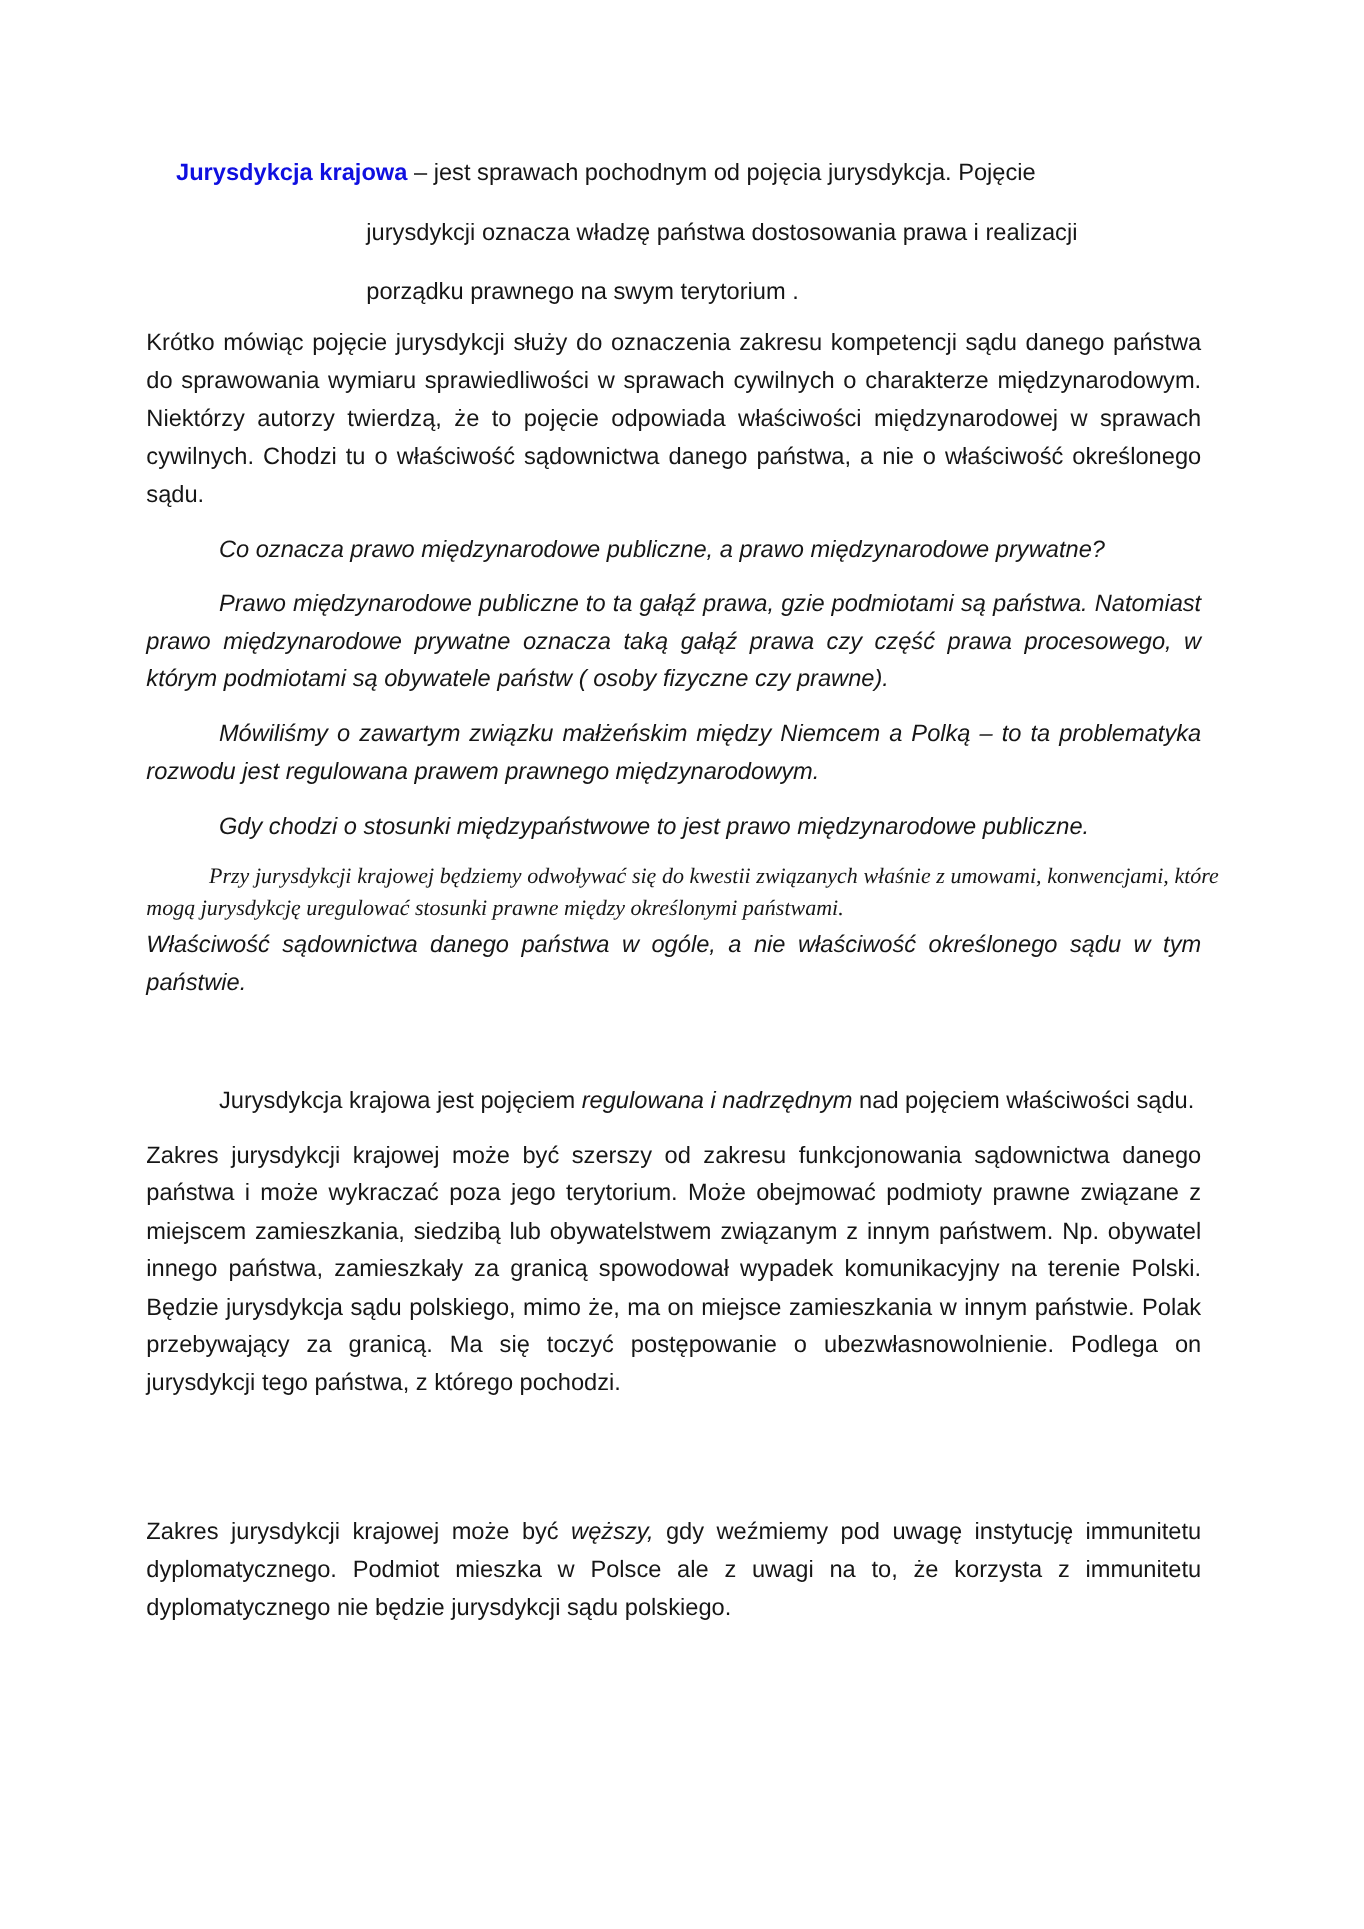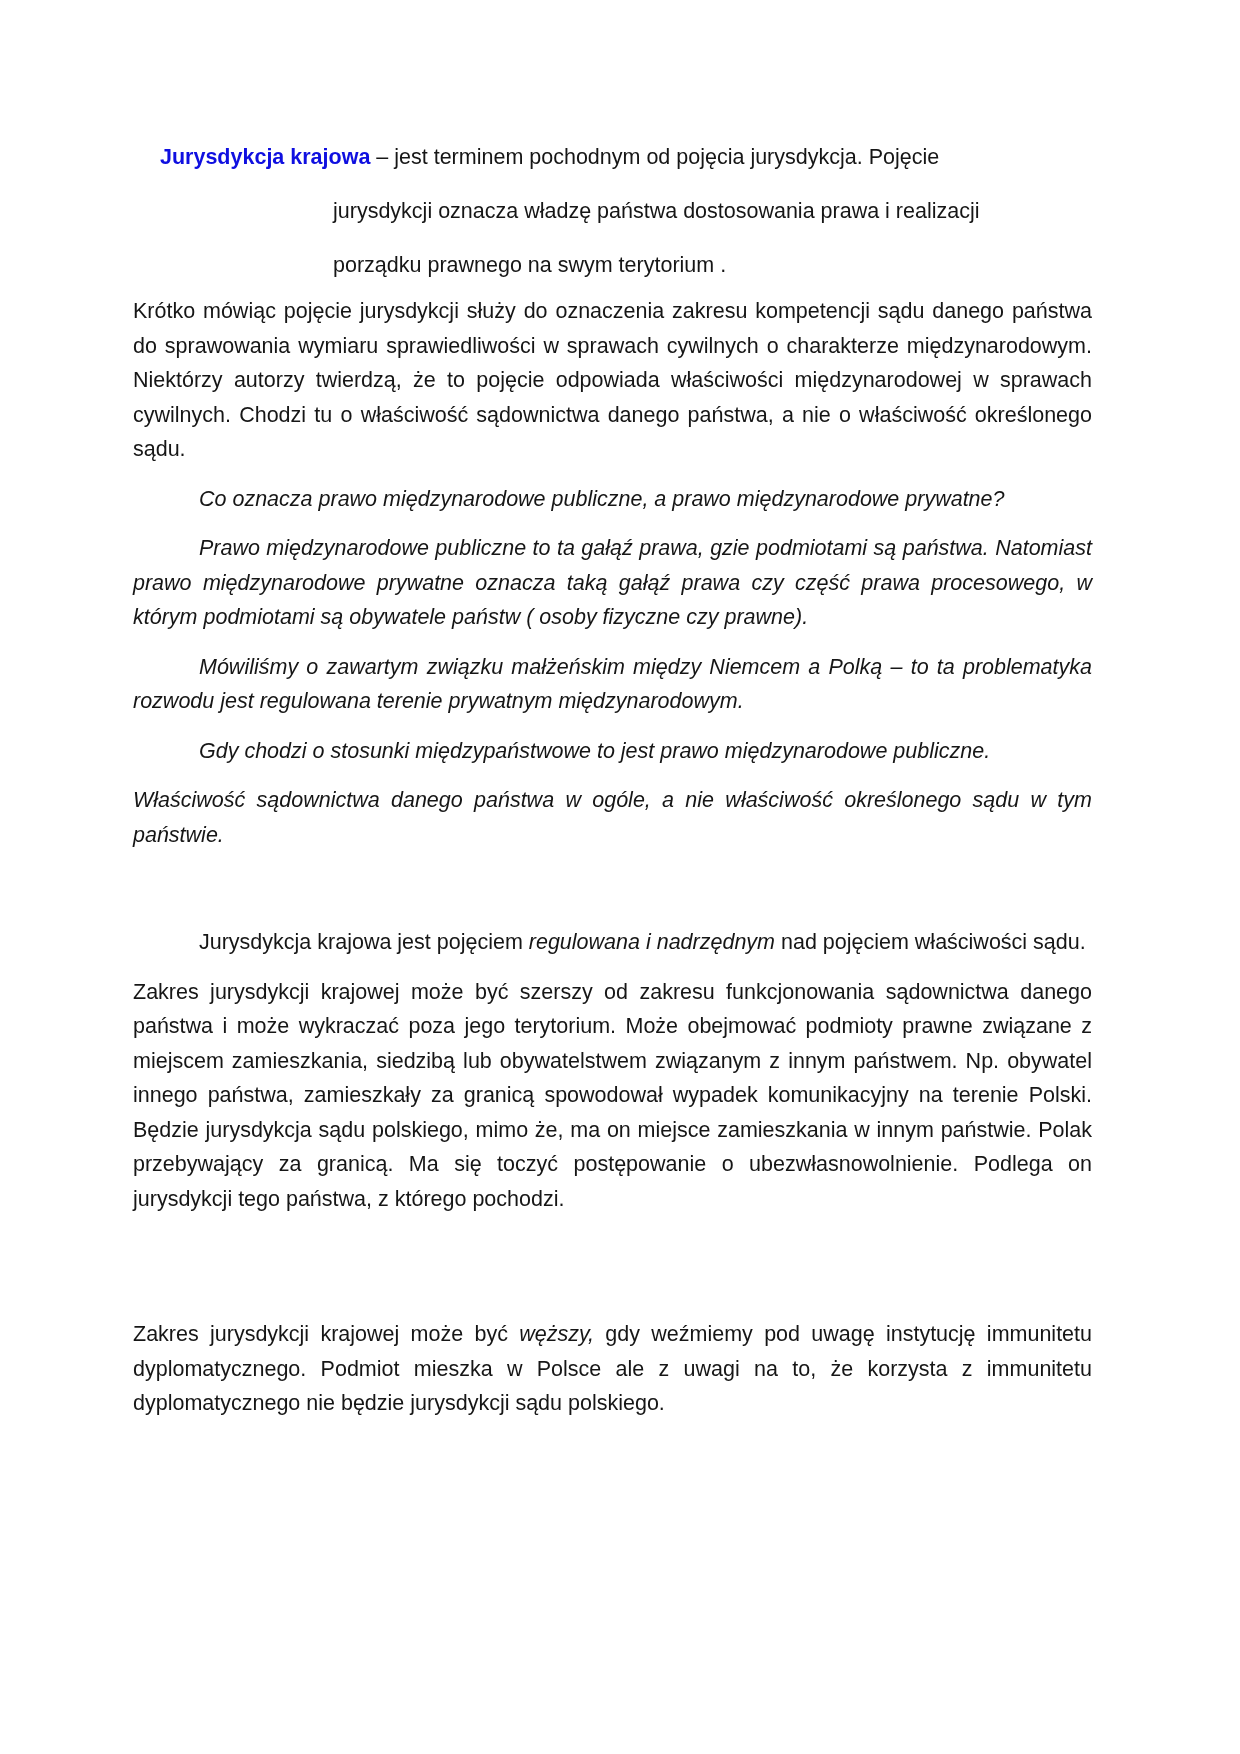--- a/index.html
+++ b/index.html
@@ -60,41 +60,42 @@
   .gap-large  { height: 86px; }
   .inline-italic { font-style: italic; }
 </style>
 </head>
 <body>
 
 <div class="page">
   <div class="content">
 
     <div class="intro-line">
-      <span class="term-title" style="color:#0f0fe0;">Jurysdykcja krajowa</span><span> – jest terminem pochodnym od pojęcia jurysdykcja. Pojęcie</span>
+      <span class="term-title" style="color:#0f0fe0;">Jurysdykcja krajowa</span><span> – jest sprawach pochodnym od pojęcia jurysdykcja. Pojęcie</span>
     </div>
     <div class="intro-line cont">
       <span>jurysdykcji oznacza władzę państwa dostosowania prawa i realizacji</span>
     </div>
     <div class="intro-line cont">
       <span>porządku prawnego na swym terytorium .</span>
     </div>
 
     <div class="gap-small"></div>
 
     <p class="para">Krótko mówiąc pojęcie jurysdykcji służy do oznaczenia zakresu kompetencji sądu danego państwa do sprawowania wymiaru sprawiedliwości w sprawach cywilnych o charakterze międzynarodowym. Niektórzy autorzy twierdzą, że to pojęcie odpowiada właściwości międzynarodowej w sprawach cywilnych. Chodzi tu o właściwość sądownictwa danego państwa, a nie o właściwość określonego sądu.</p>
 
     <p class="para italic-block indent">Co oznacza prawo międzynarodowe publiczne, a prawo międzynarodowe prywatne?</p>
 
     <p class="para italic-block indent">Prawo międzynarodowe publiczne to ta gałąź prawa, gzie podmiotami są państwa. Natomiast prawo międzynarodowe prywatne oznacza taką gałąź prawa czy część prawa procesowego, w którym podmiotami są obywatele państw ( osoby fizyczne czy prawne).</p>
 
-    <p class="para italic-block indent">Mówiliśmy o zawartym związku małżeńskim między Niemcem a Polką – to ta problematyka rozwodu jest regulowana terenie prywatnym międzynarodowym.</p>
+    <p class="para italic-block indent">Mówiliśmy o zawartym związku małżeńskim między Niemcem a Polką – to ta problematyka rozwodu jest regulowana prawem prawnego międzynarodowym.</p>
 
     <p class="para italic-block indent">Gdy chodzi o stosunki międzypaństwowe to jest prawo międzynarodowe publiczne.</p>
 
+    <p class="serif-note">Przy jurysdykcji krajowej będziemy odwoływać się do kwestii związanych właśnie z umowami, konwencjami, które mogą jurysdykcję uregulować stosunki prawne między określonymi państwami.</p>
 
     <p class="para italic-block">Właściwość sądownictwa danego państwa w ogóle, a nie właściwość określonego sądu w tym państwie.</p>
 
     <div class="gap-medium"></div>
 
     <p class="para indent">
       <span>Jurysdykcja krajowa jest pojęciem </span><span class="inline-italic">regulowana i nadrzędnym</span><span> nad pojęciem właściwości sądu.</span>
     </p>
 
     <p class="para">Zakres jurysdykcji krajowej może być szerszy od zakresu funkcjonowania sądownictwa danego państwa i może wykraczać poza jego terytorium. Może obejmować podmioty prawne związane z miejscem zamieszkania, siedzibą lub obywatelstwem związanym z innym państwem. Np. obywatel innego państwa, zamieszkały za granicą spowodował wypadek komunikacyjny na terenie Polski. Będzie jurysdykcja sądu polskiego, mimo że, ma on miejsce zamieszkania w innym państwie. Polak przebywający za granicą. Ma się toczyć postępowanie o ubezwłasnowolnienie. Podlega on jurysdykcji tego państwa, z którego pochodzi.</p>

